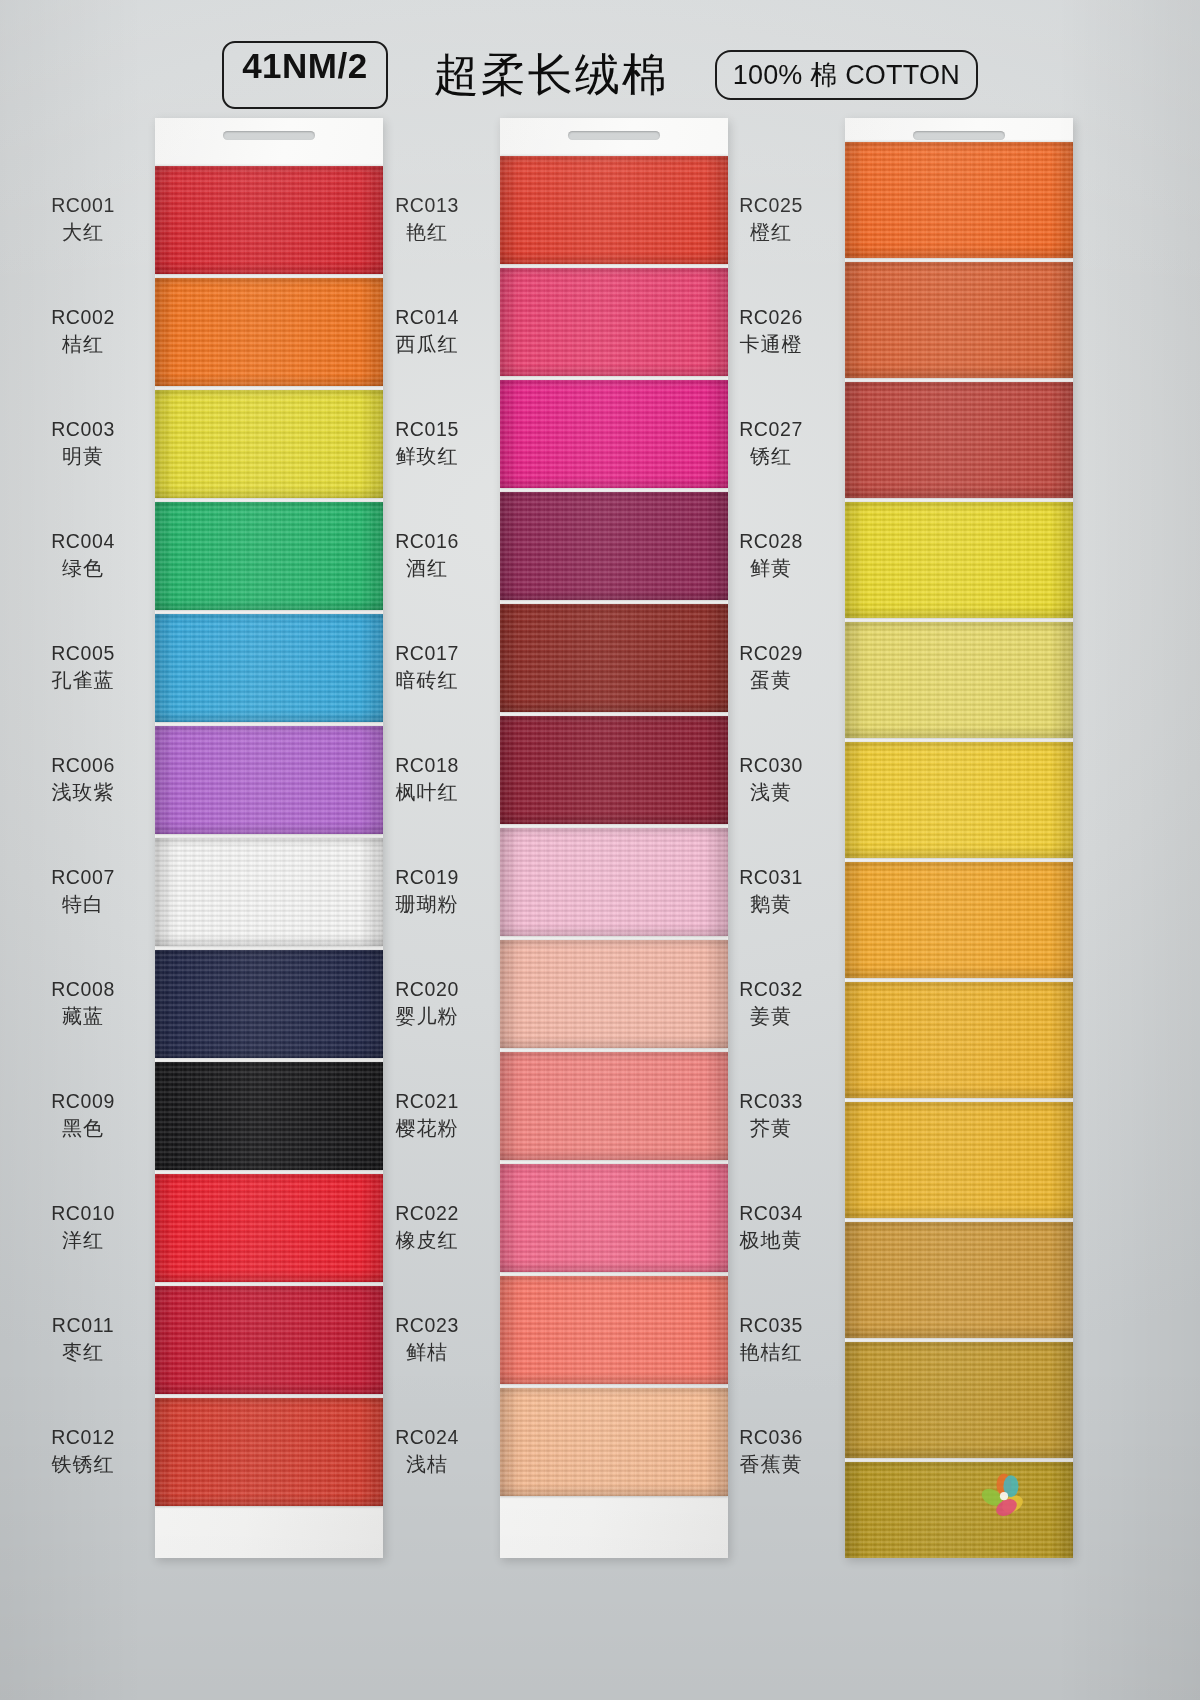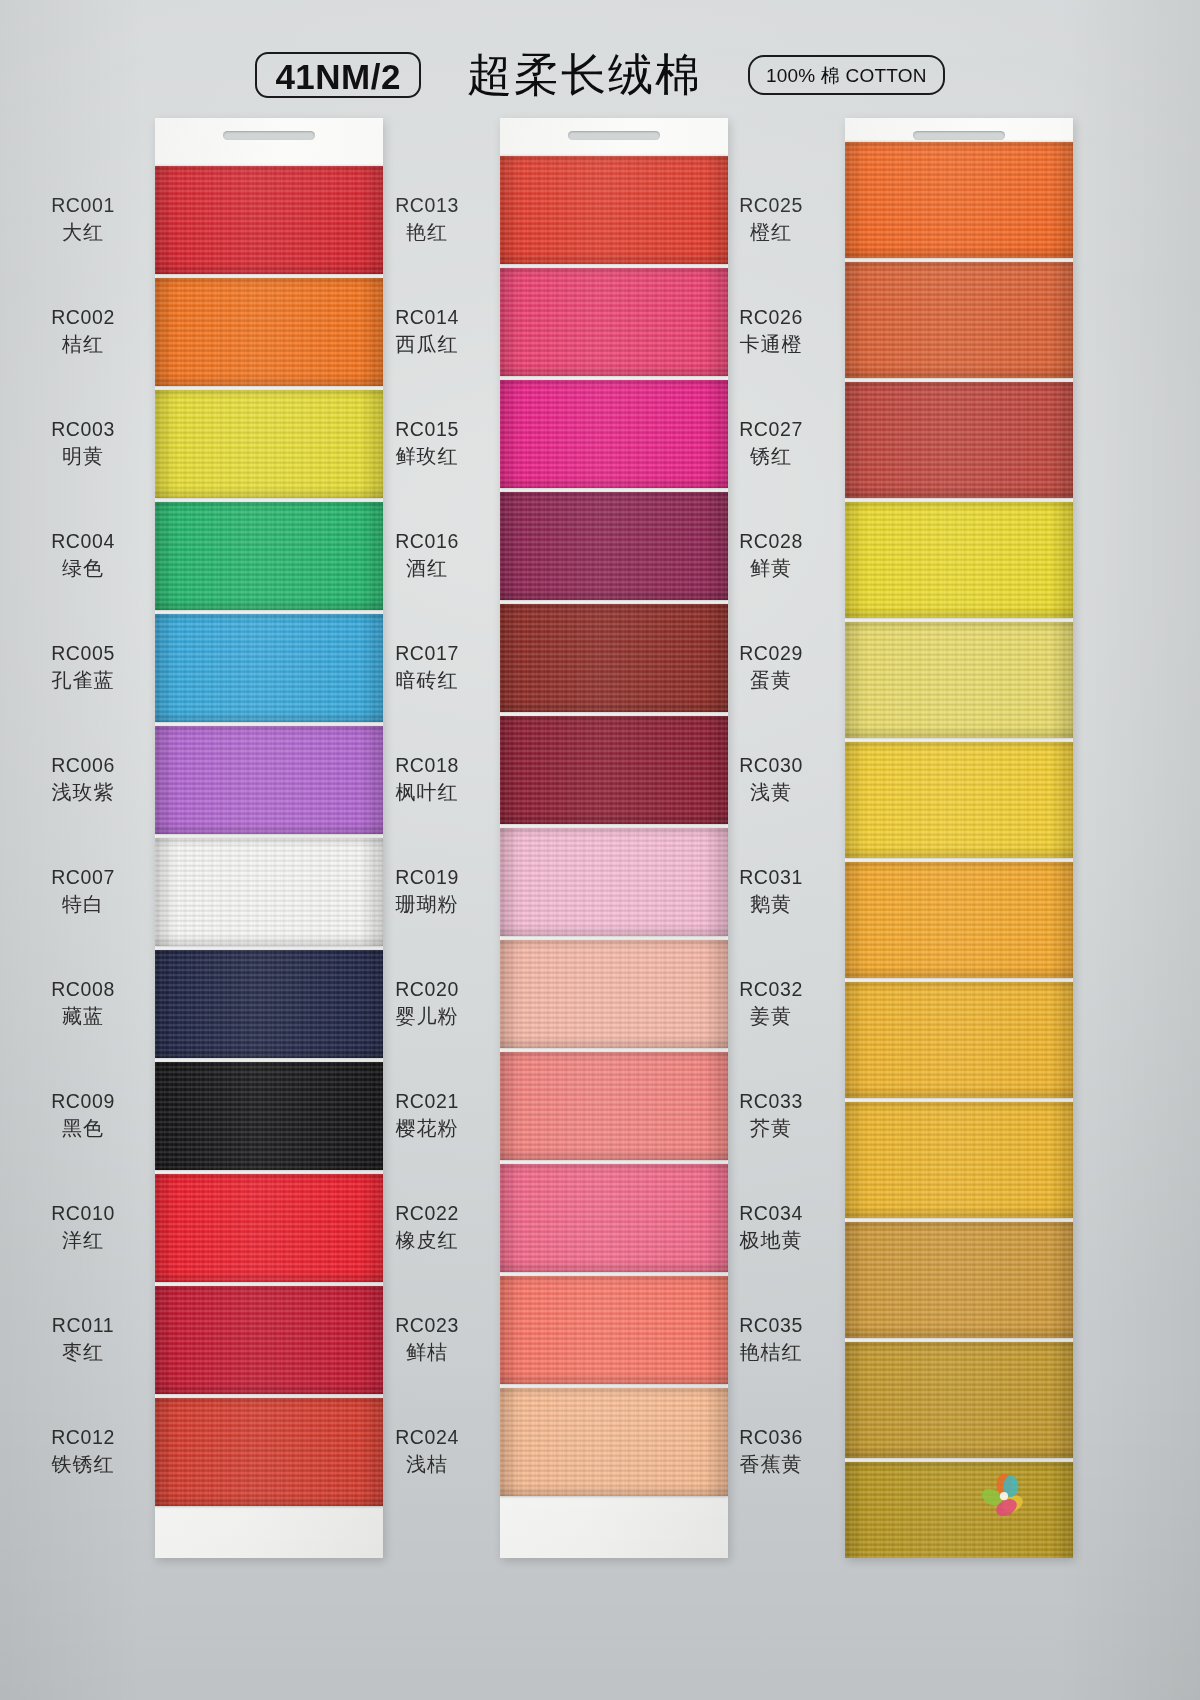--- a/index.html
+++ b/index.html
@@ -39,34 +39,34 @@
     height: 62px;
     display: flex;
     align-items: center;
     justify-content: center;
     gap: 46px;
     z-index: 5;
   }
   .badge {
     border: 2.5px solid #1b1b1b;
     border-radius: 13px;
-    padding: 5px 18px 1px 18px;
+    padding: 5px 18px 22px 18px;
     font-weight: bold;
     font-size: 35px;
     letter-spacing: 0.5px;
     color: #111;
     line-height: 1.05;
     white-space: nowrap;
     background: transparent;
   }
   .badge.spec {
     border-width: 2px;
     border-radius: 16px;
     font-weight: normal;
-    font-size: 19px;
+    font-size: 27px;
     padding: 9px 16px 8px 16px;
     letter-spacing: 0.2px;
   }
   .title {
     font-size: 45px;
     font-weight: normal;
     color: #0d0d0d;
     letter-spacing: 2px;
     white-space: nowrap;
   }

